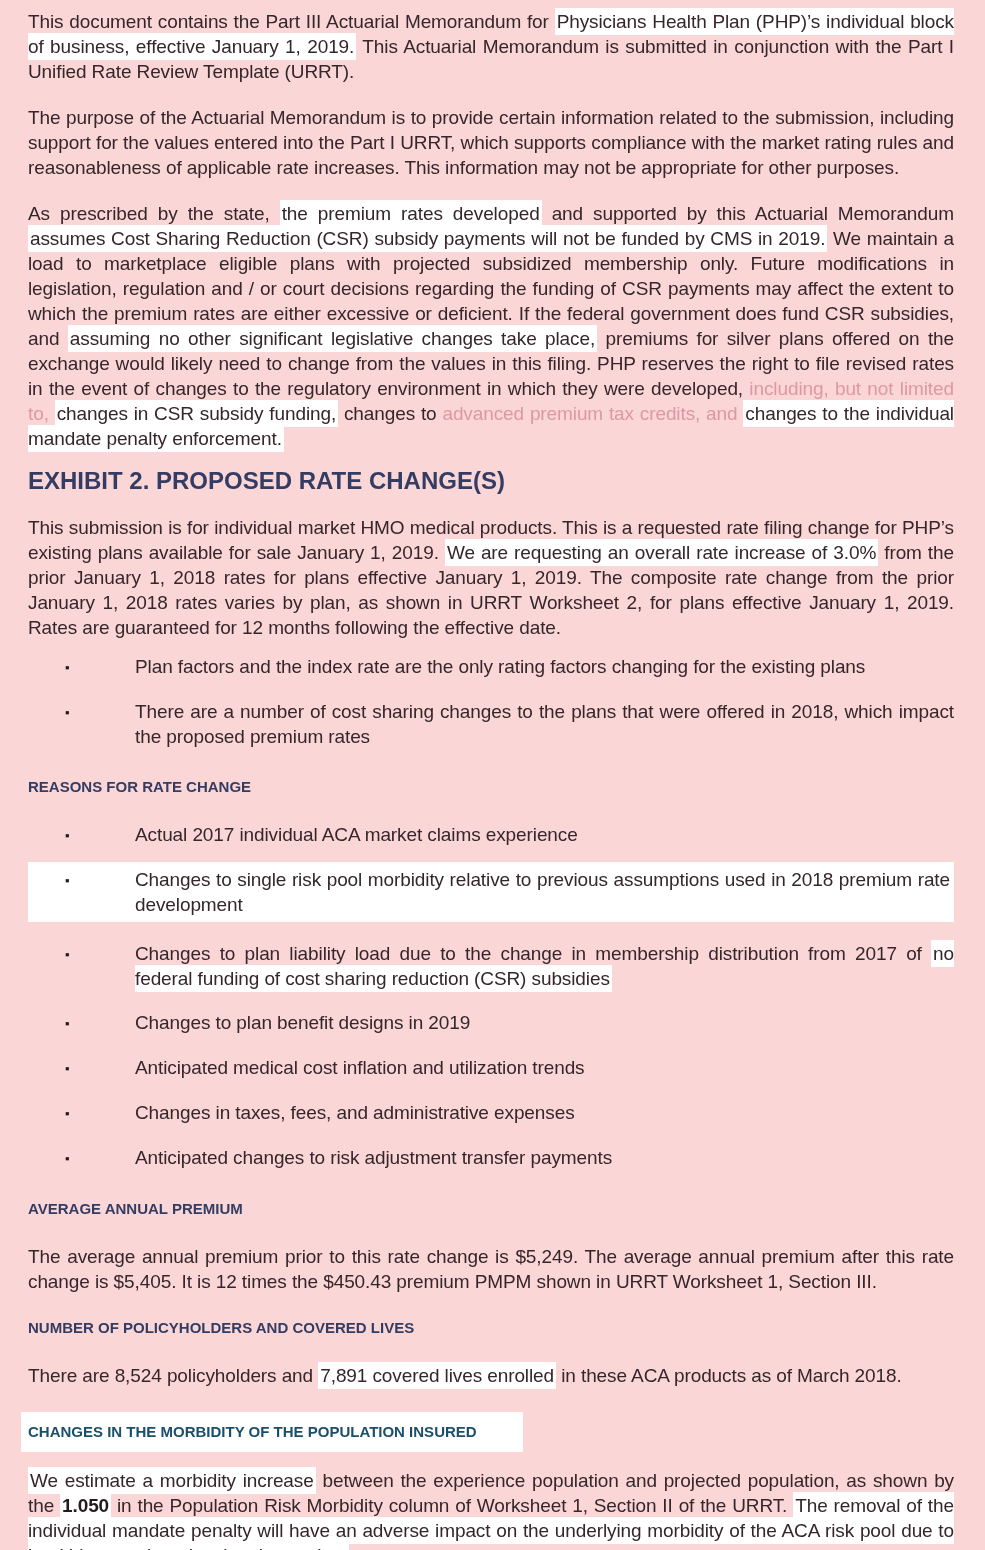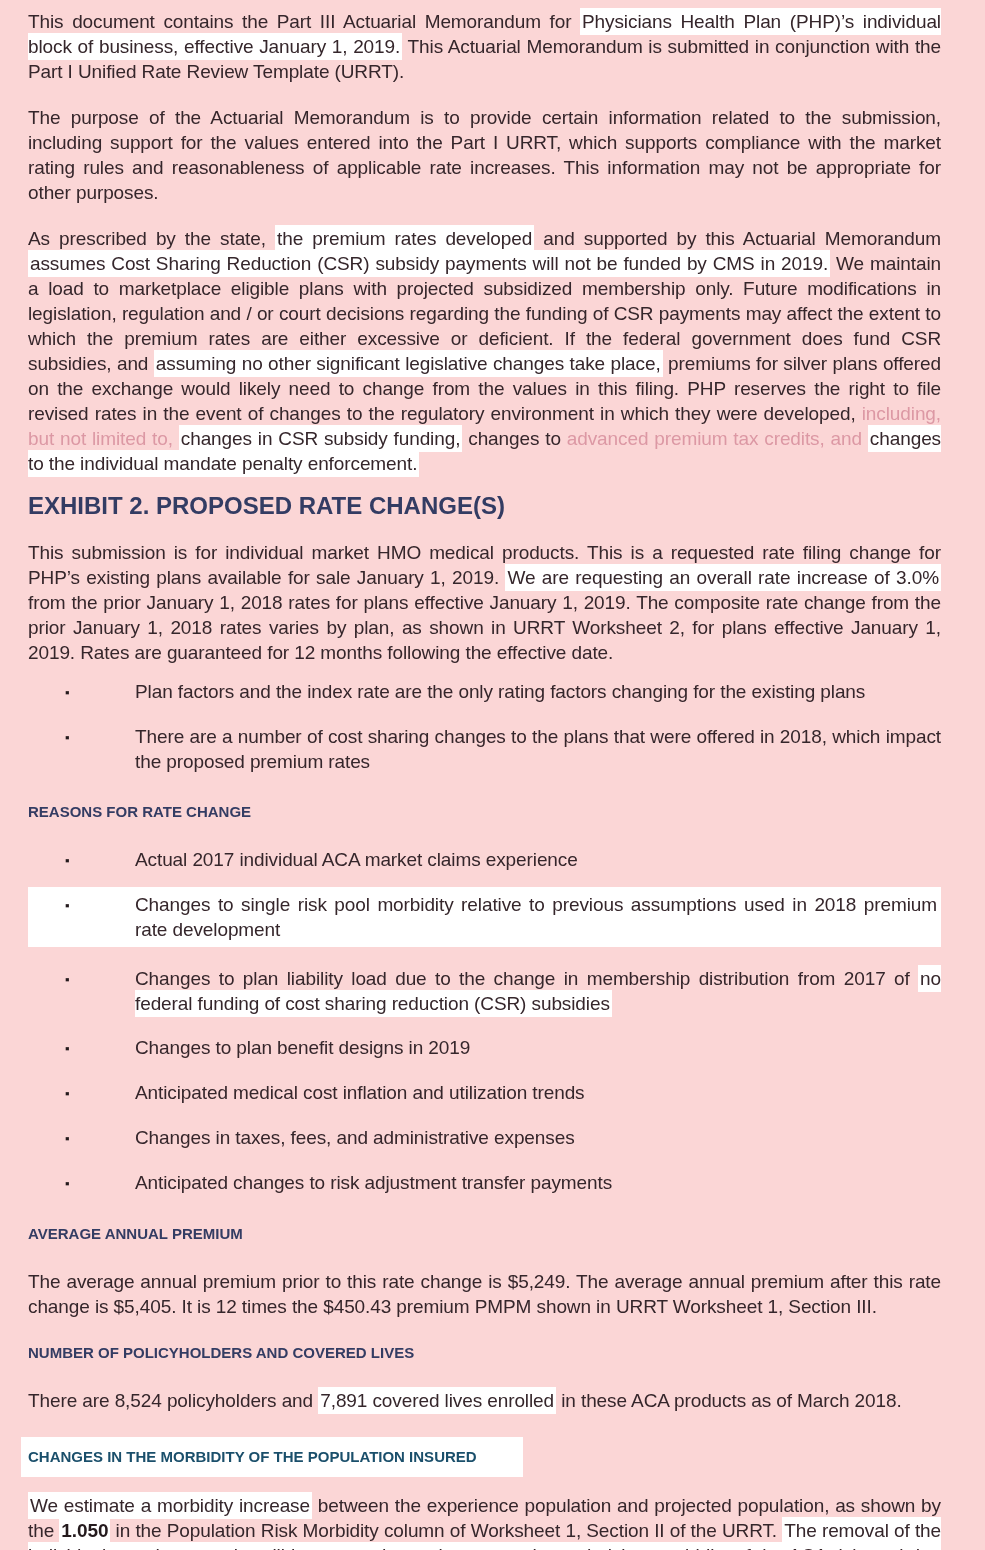--- a/index.html
+++ b/index.html
@@ -13,21 +13,21 @@
   *{margin:0;padding:0;box-sizing:border-box;}
   html,body{background:#888;}
   .page{
     width:985px;height:1550px;
     margin:0 auto;
     background:var(--pink);
     color:var(--ink);
     font-family:"Liberation Sans","DejaVu Sans",sans-serif;
     font-size:19px;line-height:25px;
     letter-spacing:-0.1px;
-    padding:9px 44px 0 28px;
+    padding:9px 31px 0 28px;
     overflow:hidden;
   }
   p.doc-para{
     text-align:justify;
     margin-bottom:21px;
   }
   .seg-h{background:var(--hl);padding:3px 2px;}
   .seg-hb{background:var(--hl);padding:3px 2px;font-weight:bold;color:#241a1d;margin-top:12px;}
   .seg-r{color:var(--rose);}
   h2.exhibit{

